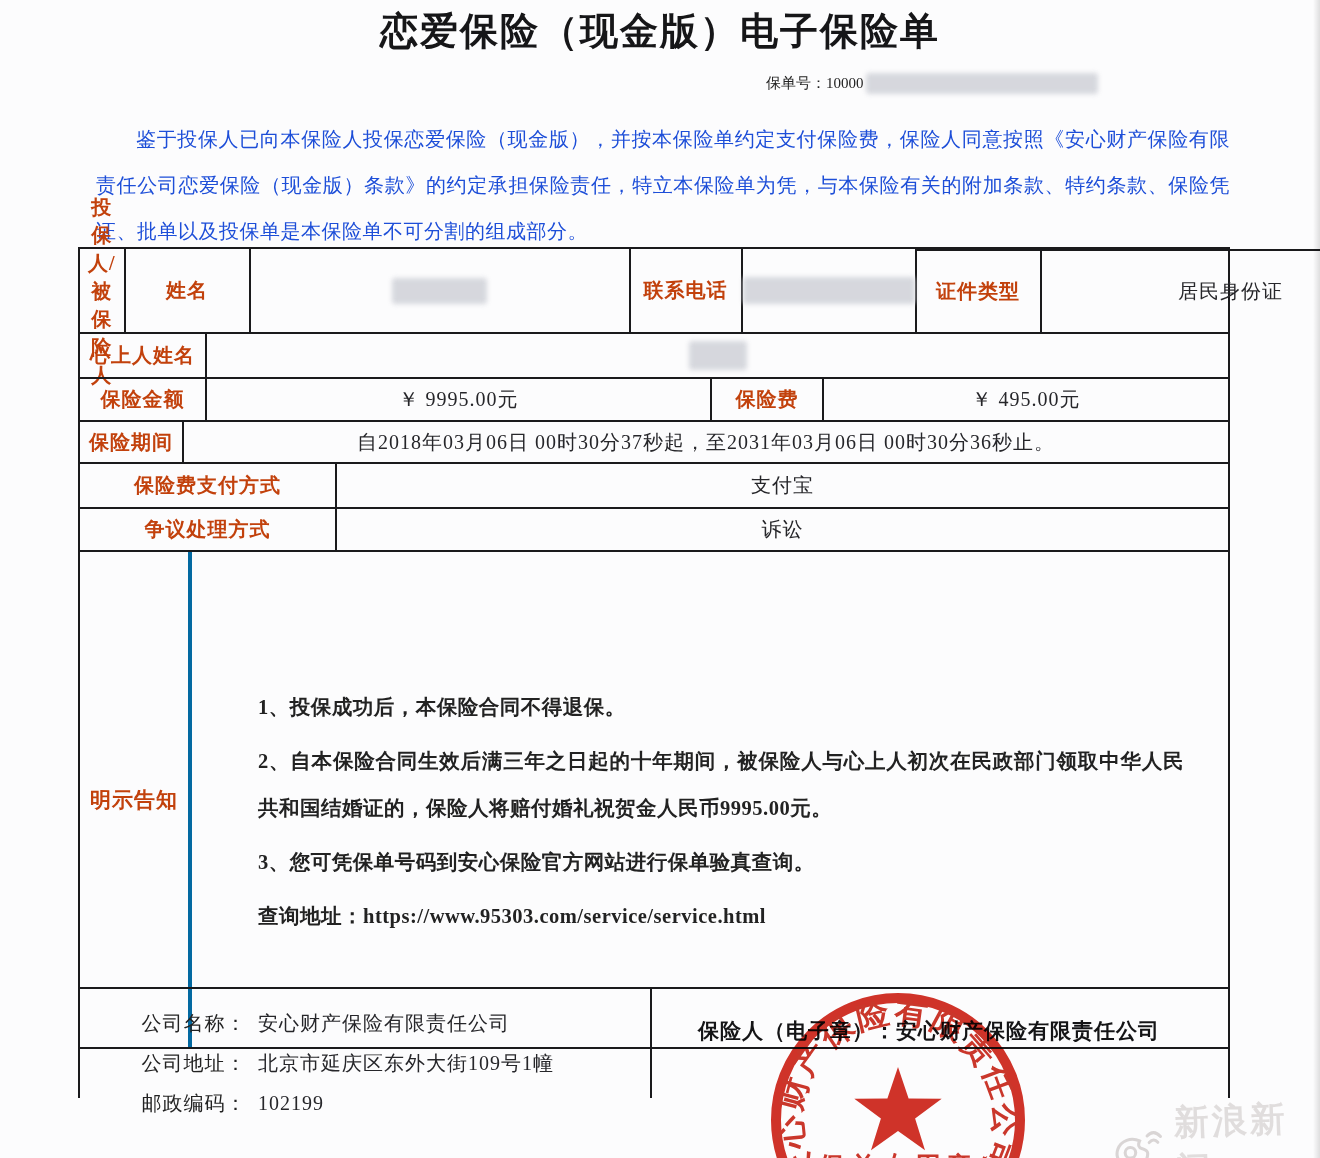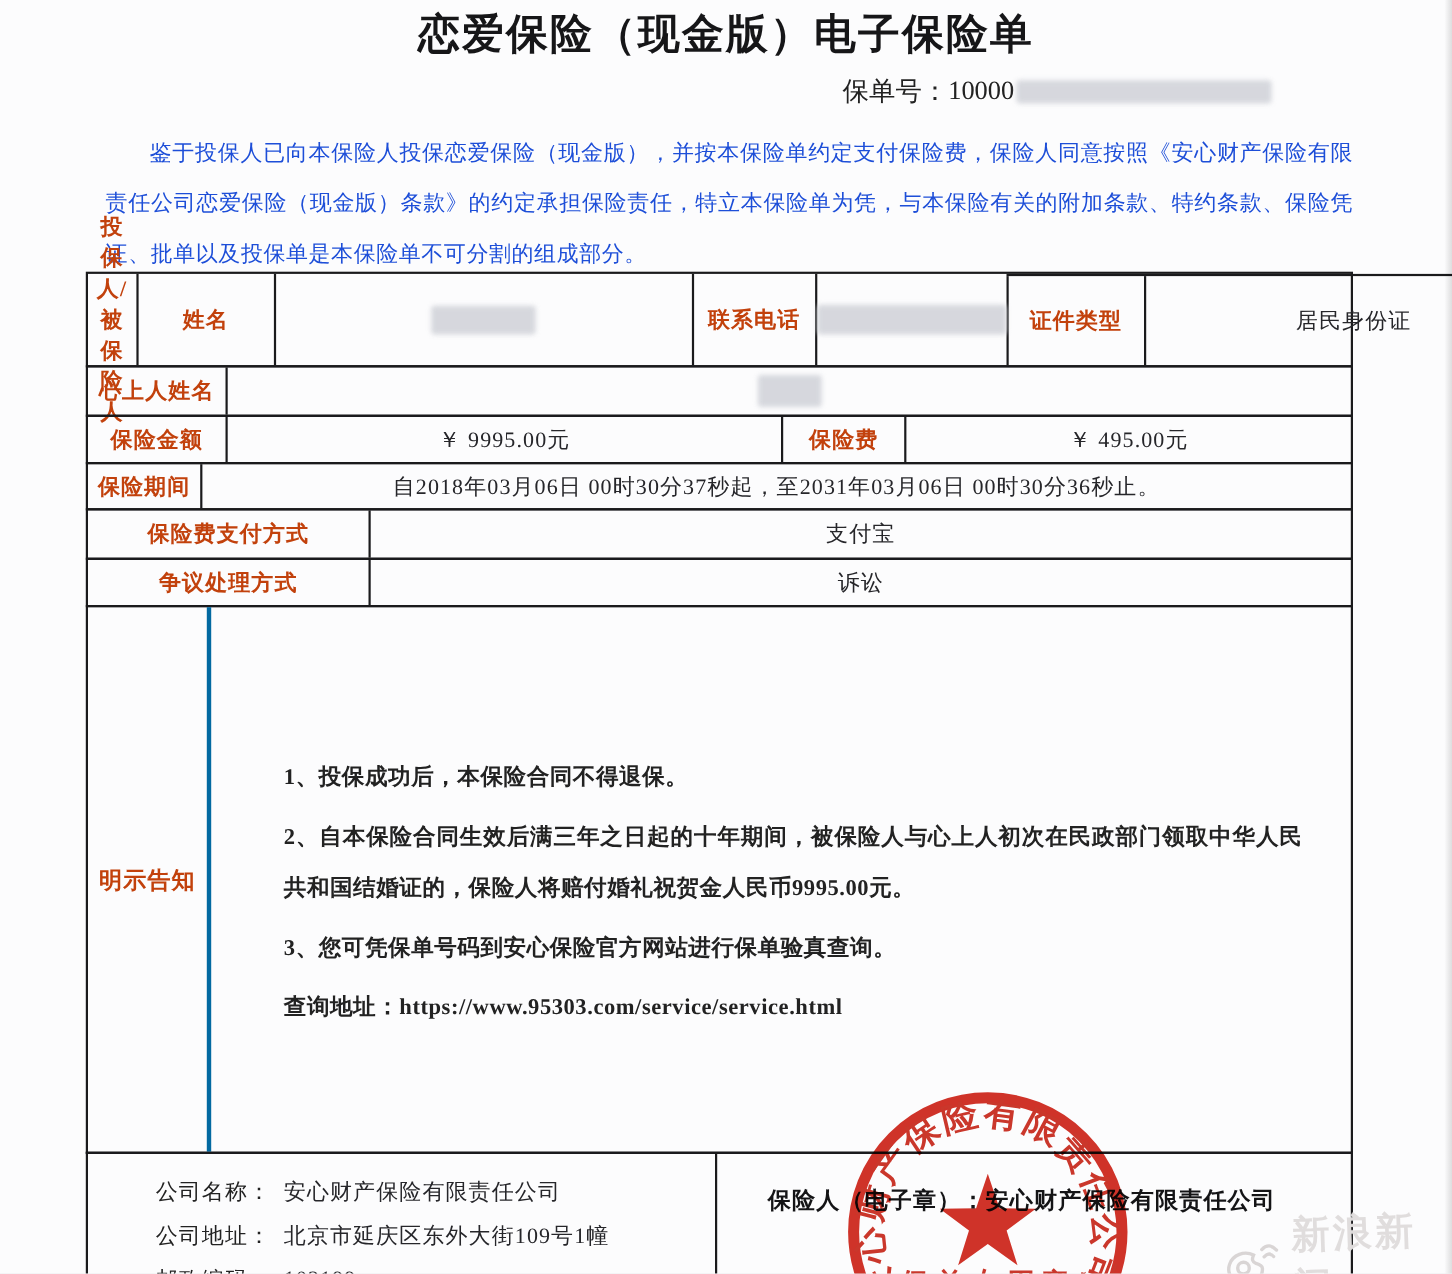--- a/index.html
+++ b/index.html
@@ -12,21 +12,21 @@
     content:""; position:absolute; right:0; top:0; width:7px; height:100%;
     background:linear-gradient(to right, rgba(0,0,0,0), rgba(0,0,0,0.12));
     pointer-events:none;
   }
   .title{
     position:absolute; top:6px; left:0; width:100%; text-align:center;
     font-size:38px; font-weight:bold; letter-spacing:2px; color:#161618;
   }
   .policy-line{
     position:absolute; top:68px; left:766px; height:30px;
-    display:flex; align-items:center; font-size:24px; color:#222;
+    display:flex; align-items:center; font-size:15px; color:#222;
   }
   .redact{ background:#d2d4da; border-radius:3px; filter:blur(2.5px); opacity:.9; }
   .intro{
     position:absolute; top:116px; left:96px; width:1134px;
     font-size:20px; line-height:46px; text-align:justify; text-indent:2em;
     color:#1d4ed8; letter-spacing:.5px;font-family:Liberation Serif, serif;
   }
   
   .sec{
     position:absolute; left:78px; width:1152px; box-sizing:border-box;
@@ -148,21 +148,21 @@
   <div class="sec" style="top:550px;height:499px;">
     <div class="cell first lbl" style="width:108px;font-size:21px;">明示告知</div>
     <div class="notice-content">
       <div class="notice-item">1、投保成功后，本保险合同不得退保。</div>
       <div class="notice-item">2、自本保险合同生效后满三年之日起的十年期间，被保险人与心上人初次在民政部门领取中华人民共和国结婚证的，保险人将赔付婚礼祝贺金人民币9995.00元。</div>
       <div class="notice-item">3、您可凭保单号码到安心保险官方网站进行保单验真查询。</div>
       <div class="notice-item">查询地址：https://www.95303.com/service/service.html</div>
     </div>
   </div>
 
-  <div class="sec" style="top:1047px;height:111px;border-bottom:none;">
+  <div class="sec" style="top:987px;height:111px;border-bottom:none;">
     <div class="cell first" style="width:570px;align-items:flex-start;justify-content:flex-start;">
       <div class="company-rows">
         <div class="company-row">
           <span class="k">公司名称：</span>
           <span class="v">安心财产保险有限责任公司</span>
         </div>
         <div class="company-row">
           <span class="k">公司地址：</span>
           <span class="v">北京市延庆区东外大街109号1幢</span>
         </div>

